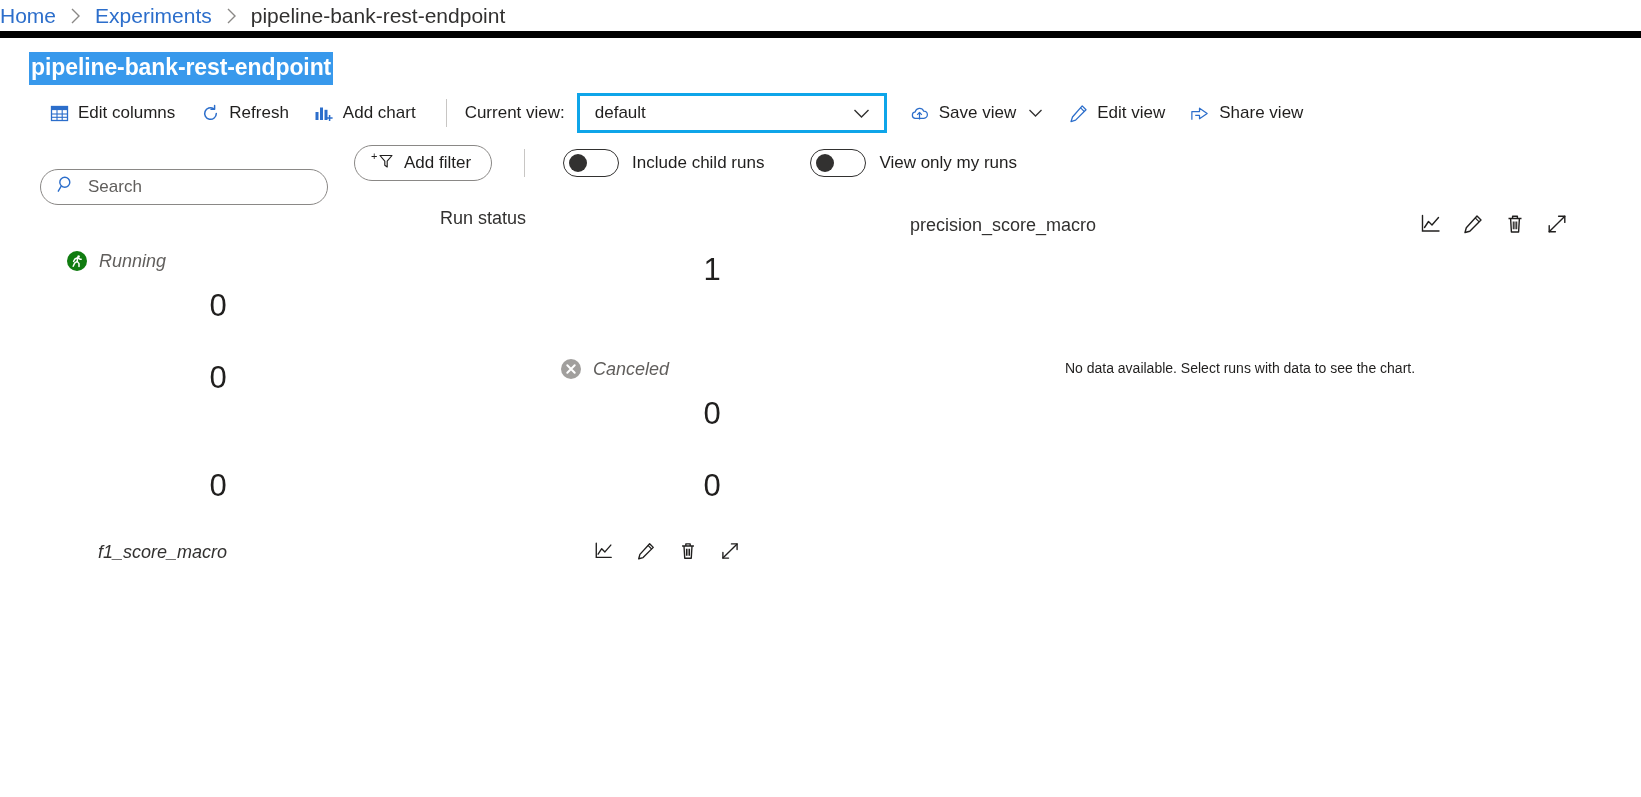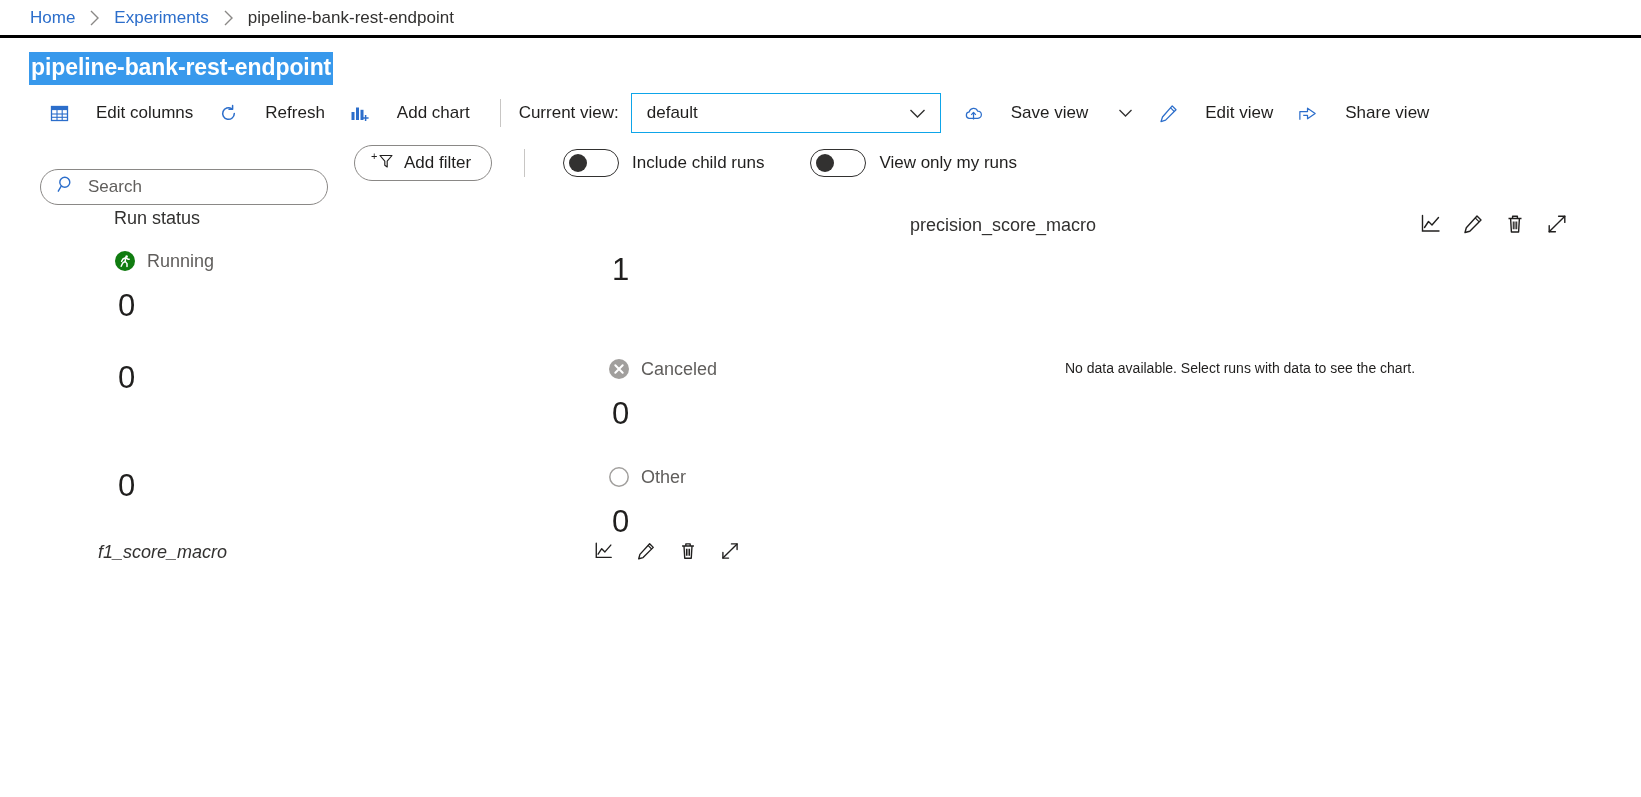--- a/index.html
+++ b/index.html
@@ -10,23 +10,22 @@
     font-family: "Liberation Sans", sans-serif;
     color: #201f1e;
     overflow: hidden;
   }
 
   
   .breadcrumb {
     height: 38px;
     display: flex;
     align-items: center;
-    padding-left: 30px;
-    border-bottom: 3px solid #000000;
-    font-size: 17px;
+    border-bottom: 7px solid #000000;
+    font-size: 21px;
   }
   .crumb-link { color: #2c6ecb; cursor: pointer; white-space: nowrap; }
   .crumb-current { color: #323130; white-space: nowrap; }
   .crumb-sep {
     color: #8a8886;
     margin: 0 14px;
     font-size: 15px;
     display: inline-flex;
     align-items: center;
   }
@@ -53,21 +52,21 @@
     display: flex;
     align-items: center;
     height: 46px;
     padding-left: 36px;
     gap: 0;
     font-size: 17px;
   }
   .cmd {
     display: flex;
     align-items: center;
-    gap: 26px;
+    gap: 8px;
     padding: 4px 12px;
     cursor: pointer;
     color: #201f1e;
     white-space: nowrap;
     background: transparent;
     border: none;
     font-family: inherit;
     font-size: 17px;
   }
   .cmd .ico { display: flex; align-items: center; justify-content: center; width: 22px; height: 22px; }
@@ -75,21 +74,21 @@
     width: 1px;
     height: 28px;
     background: #c8c6c4;
     margin: 0 18px;
     flex: none;
   }
   .cv-label { font-size: 17px; color: #201f1e; margin-right: 12px; white-space: nowrap; }
   .view-select {
     width: 310px;
     height: 40px;
-    border: 1px solid #0ea5e9;
+    border: 3px solid #0ea5e9;
     background: #fff;
     display: flex;
     align-items: center;
     justify-content: space-between;
     padding: 0 14px 0 15px;
     font-size: 17px;
     color: #201f1e;
     cursor: pointer;
   }
   .chev { color: #323130; display: flex; align-items: center; }
@@ -152,39 +151,39 @@
     background: #323130;
   }
   .toggle-label { font-size: 17px; color: #201f1e; white-space: nowrap; }
 
   
   .content {
     position: relative;
     padding: 18px 0 0 0;
     height: 492px;
   }
-  .status-panel { width: 900px; padding-left: 114px; }
+  .status-panel { width: 900px; padding-left: 66px; text-align: center; }
   .panel-heading {
     font-size: 18px;
     color: #323130;
     margin-bottom: 14px;
   }
   .status-grid {
     display: grid;
     grid-template-columns: 494px auto;
     row-gap: 0;
   }
   .status-cell { width: 300px; }
   .status-head {
     display: flex;
     align-items: center;
     gap: 11px;
     height: 36px;
   }
-  .status-name { font-size: 18px; color: #605e5c; white-space: nowrap; }
+  .status-name { font-size: 18px; color: #605e5c; white-space: nowrap; font-style: italic; }
   .status-count {
     font-size: 31px;
     color: #201f1e;
     line-height: 1;
     margin: 11px 0 30px 4px;
     font-weight: 400;
   }
   .status-ico { width: 22px; height: 22px; flex: none; display: block; }
 
   
@@ -416,28 +415,20 @@
           <span class="status-name">Canceled</span>
         </div>
         <div class="status-count">0</div>
       </div>
 
       <div class="status-cell">
         <div class="status-count">0</div>
       </div>
 
       <div class="status-cell">
-        <div class="status-head">
-          <span>
-            <svg class="status-ico" viewBox="0 0 22 22">
-              <circle cx="11" cy="11" r="9.2" fill="none" stroke="#a19f9d" stroke-width="1.5"></circle>
-            </svg>
-          </span>
-          <span class="status-name">Other</span>
-        </div>
         <div class="status-count">0</div>
       </div>
 
     </div>
   </div>
 
   <div class="chart-panel">
     <div class="chart-header">
       <span class="chart-title">precision_score_macro</span>
       <div class="chart-actions">

